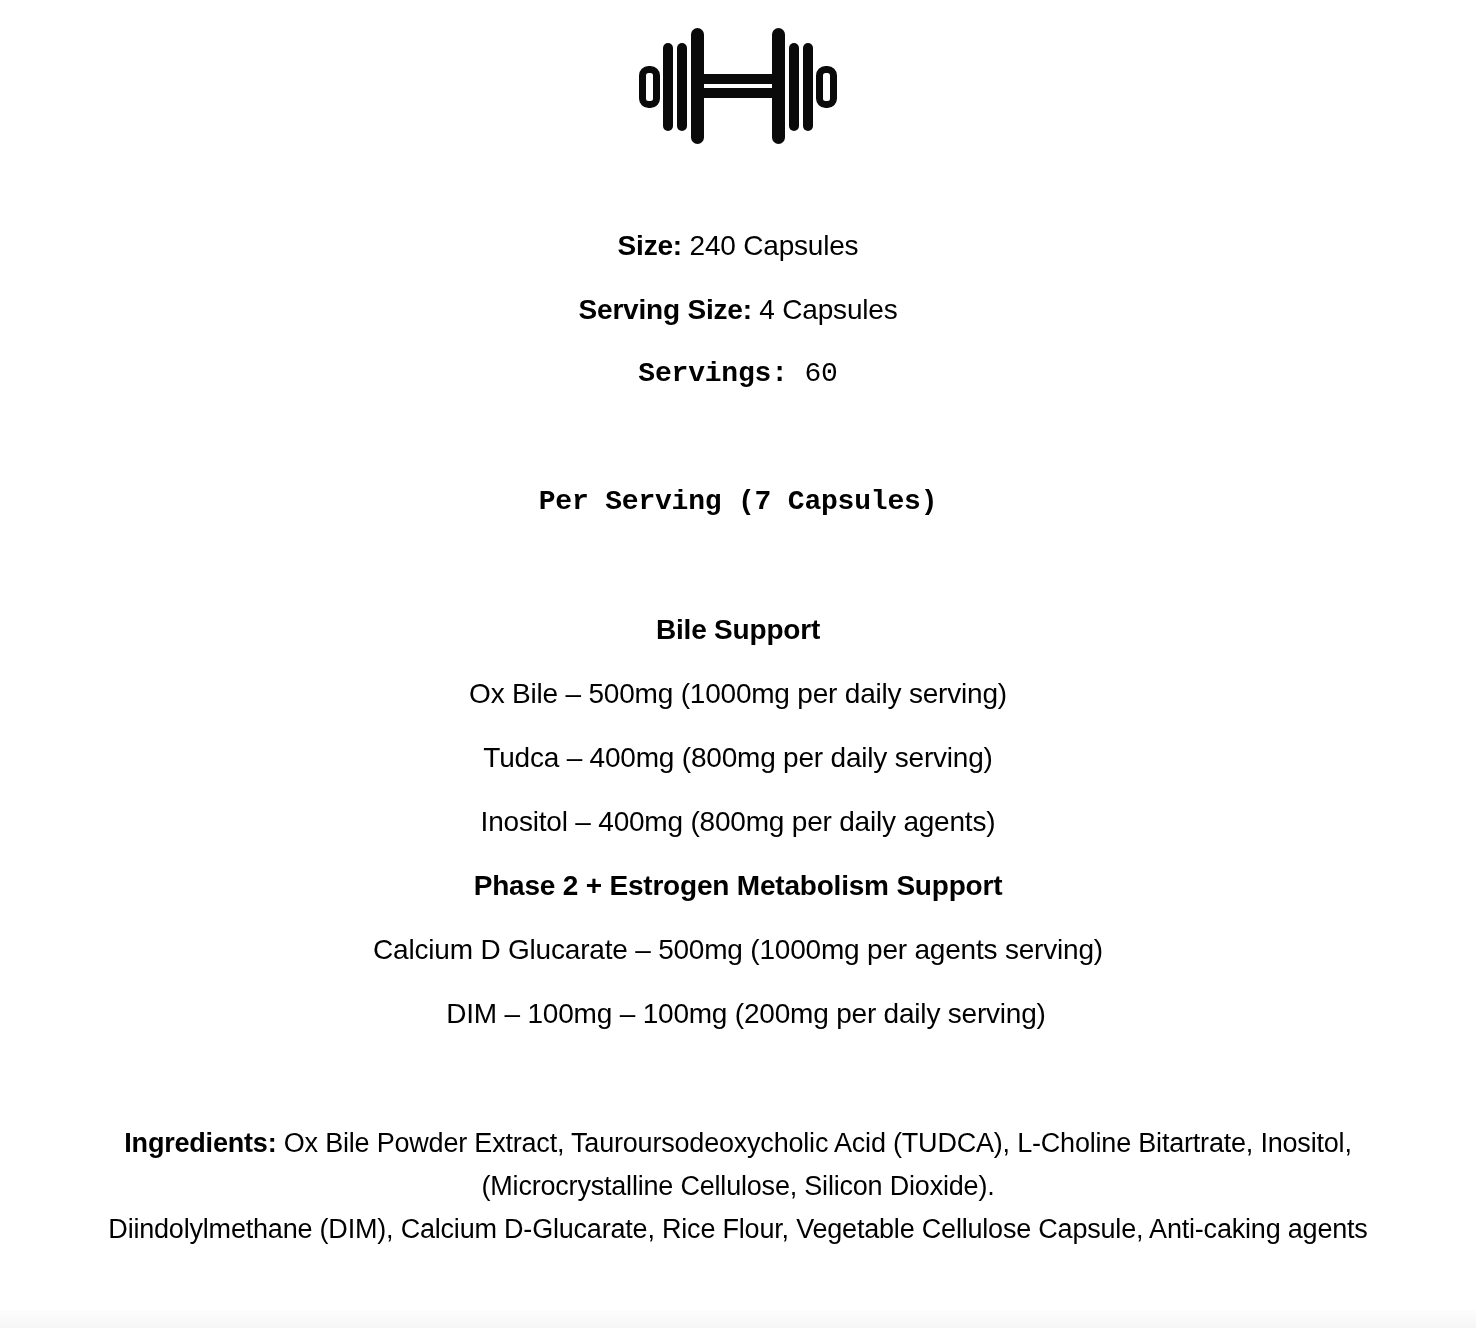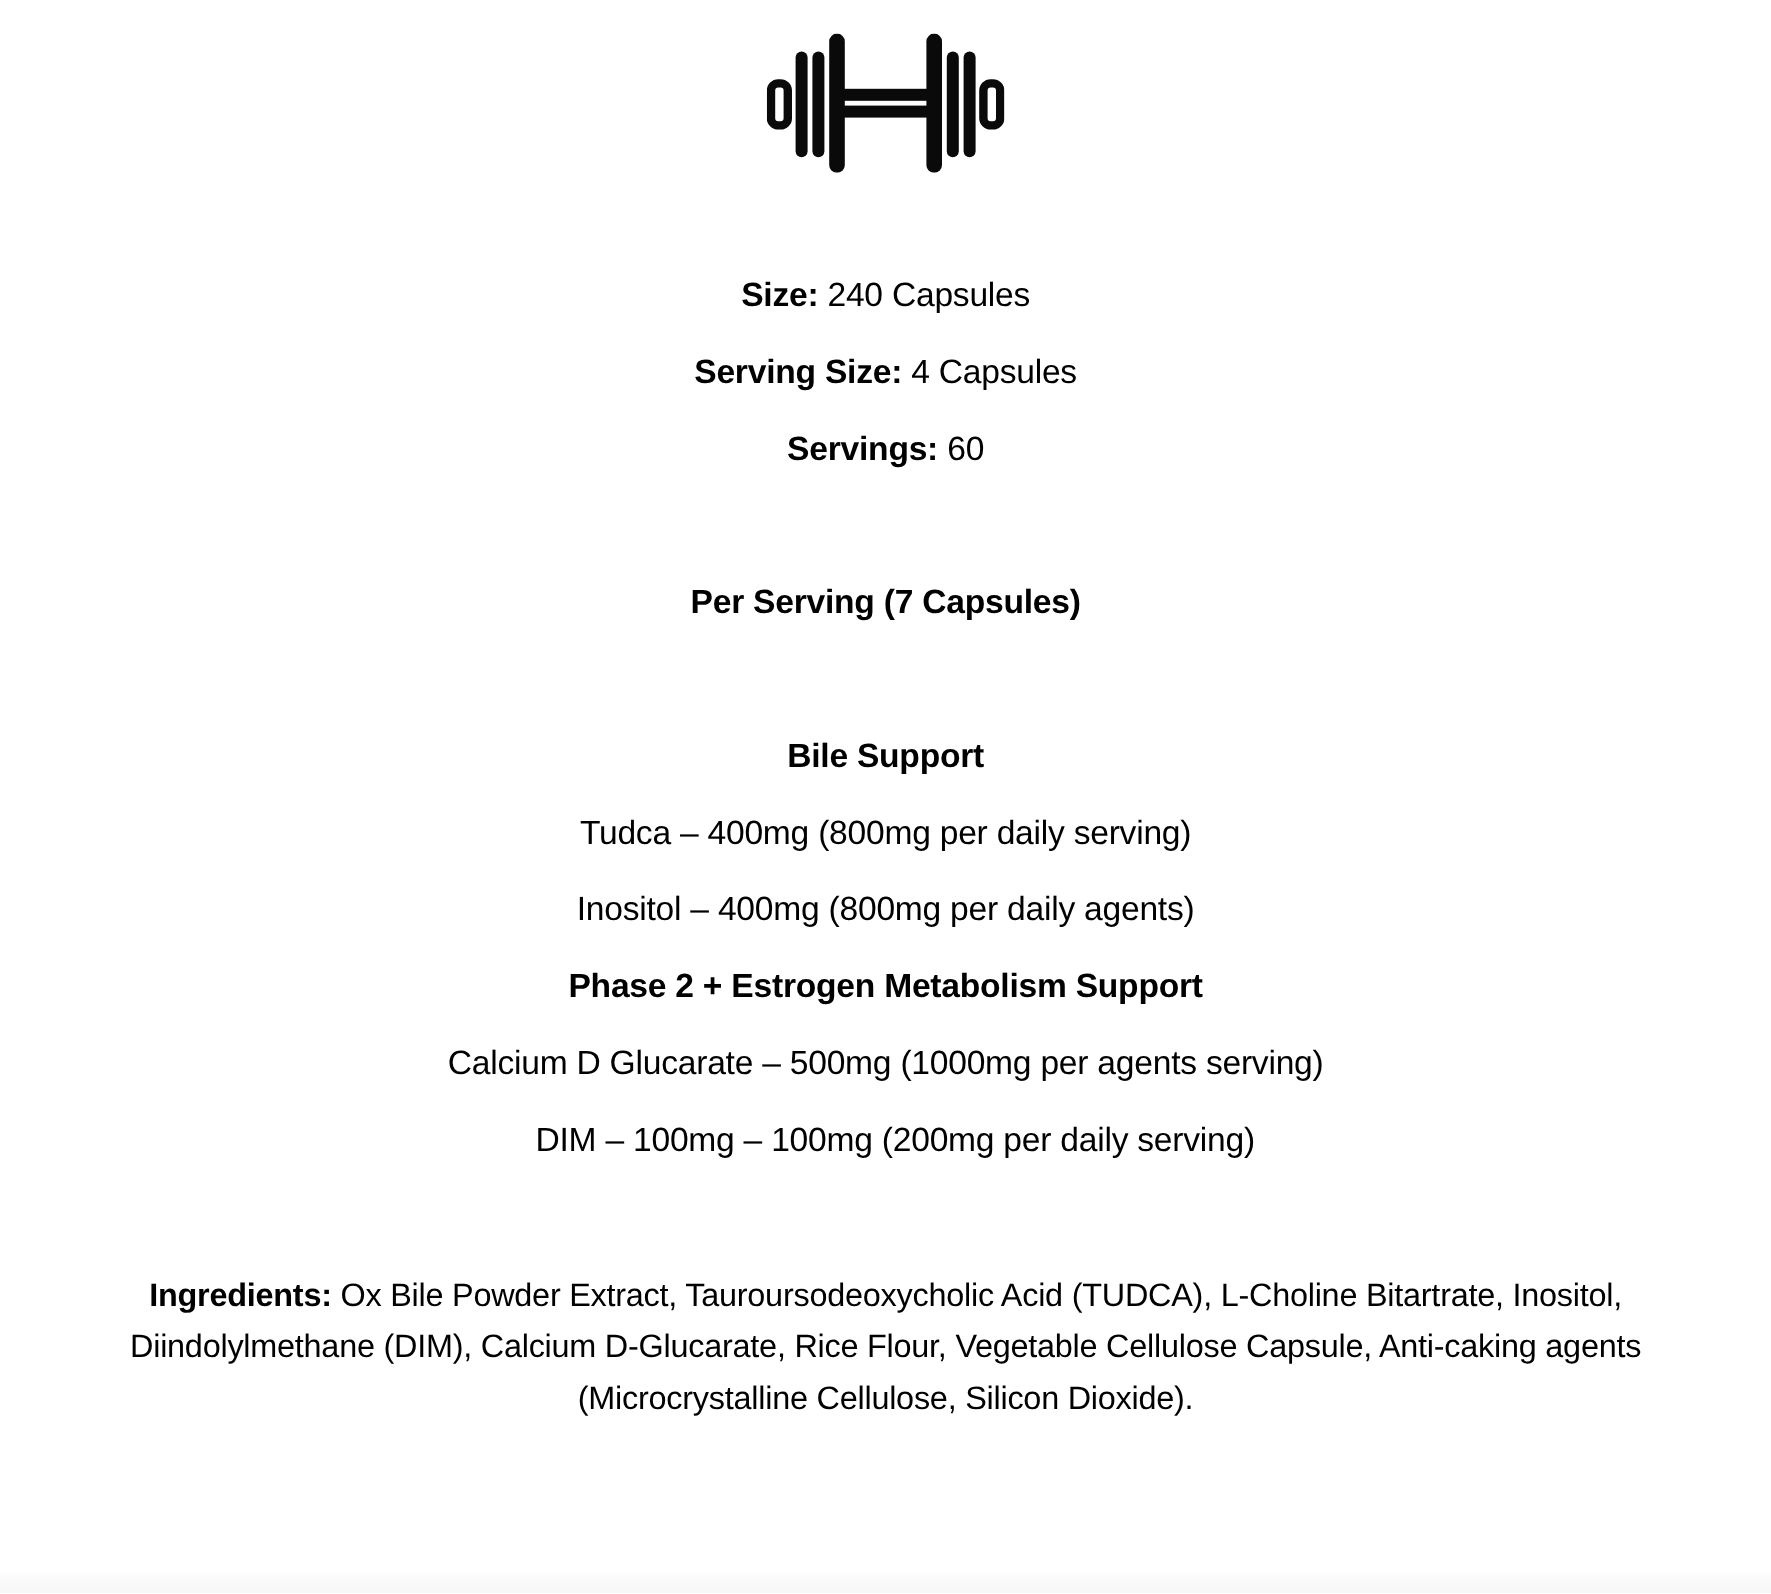--- a/index.html
+++ b/index.html
@@ -25,21 +25,21 @@
     margin: 0 auto 88px auto;
   }
   .icon-wrap svg { display: block; }
   .line {
     margin: 0 0 36px 0;
     font-size: 28px;
     line-height: 28px;
     text-align: center;
     letter-spacing: -0.2px;
   }
-  .gap-xl { margin-bottom: 100px; }
+  .gap-xl { margin-bottom: 100px; font-family: Liberation Mono, monospace; }
   .gap-ing { margin-bottom: 94px; padding-left: 16px; }
   .b { font-weight: bold; }
   .ingredients {
     font-size: 27px;
     line-height: 43px;
     letter-spacing: -0.2px;
   }
   .footer-strip {
     position: absolute;
     left: 0;
@@ -78,28 +78,29 @@
 
   <p class="line"><span class="b">Size:</span> <span>240 Capsules</span></p>
 
   <p class="line"><span class="b">Serving Size:</span> <span>4 Capsules</span></p>
 
   <p class="line gap-xl"><span class="b">Servings:</span> <span>60</span></p>
 
   <p class="line b gap-xl">Per Serving (7 Capsules)</p>
 
   <p class="line b">Bile Support</p>
+  <p class="line">Ox Bile – 500mg (1000mg per daily serving)</p>
   <p class="line">Tudca – 400mg (800mg per daily serving)</p>
   <p class="line">Inositol – 400mg (800mg per daily agents)</p>
 
   <p class="line b">Phase 2 + Estrogen Metabolism Support</p>
   <p class="line">Calcium D Glucarate – 500mg (1000mg per agents serving)</p>
   <p class="line gap-ing">DIM – 100mg – 100mg (200mg per daily serving)</p>
 
   <div class="ingredients">
     <div><span class="b">Ingredients:</span> <span>Ox Bile Powder Extract, Tauroursodeoxycholic Acid (TUDCA), L-Choline Bitartrate, Inositol,</span></div>
+    <div>(Microcrystalline Cellulose, Silicon Dioxide).</div>
     <div>Diindolylmethane (DIM), Calcium D-Glucarate, Rice Flour, Vegetable Cellulose Capsule, Anti-caking agents</div>
-    <div>(Microcrystalline Cellulose, Silicon Dioxide).</div>
   </div>
 
   <div class="footer-strip"></div>
 
 </div>
 
 </body></html>

